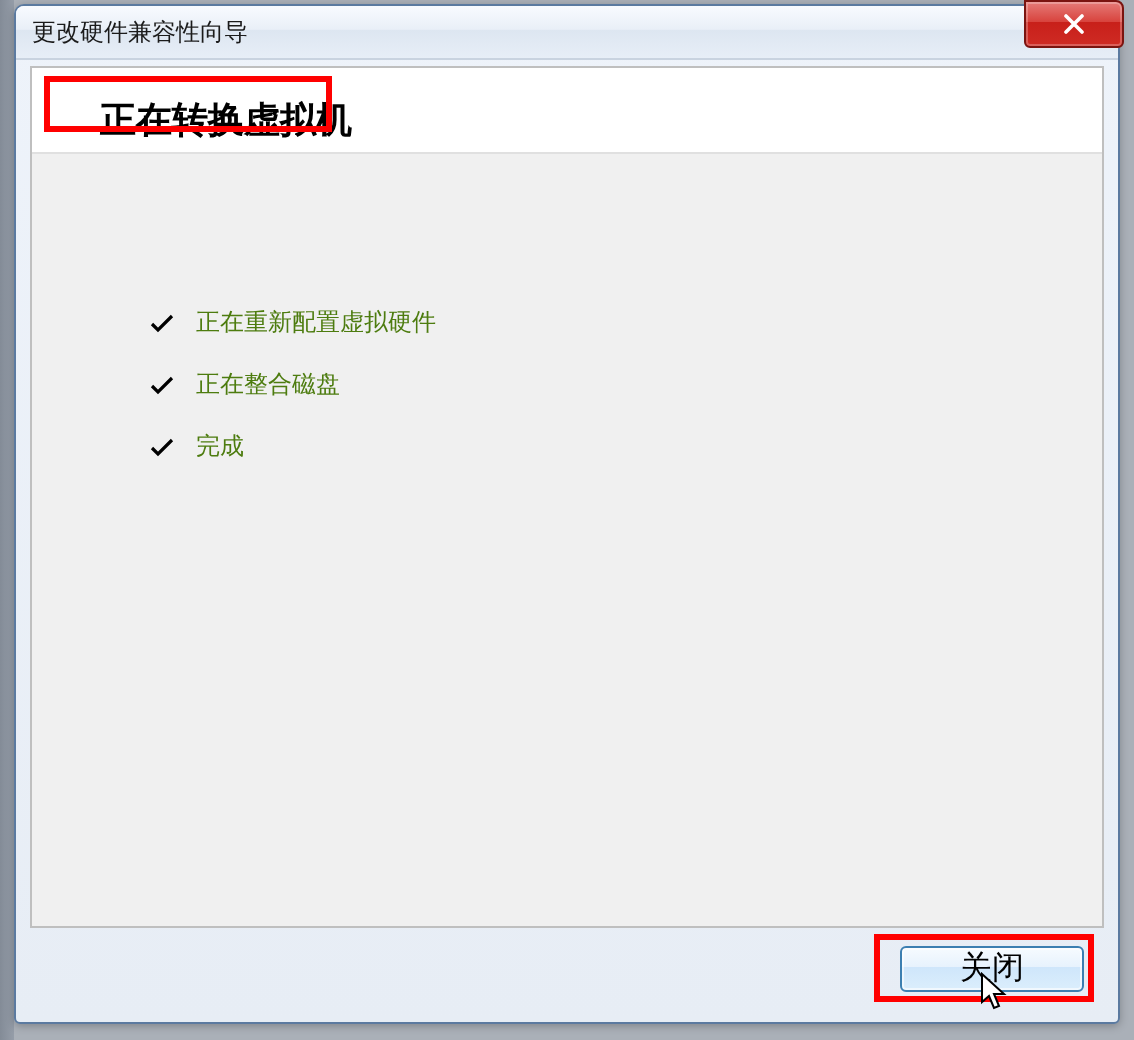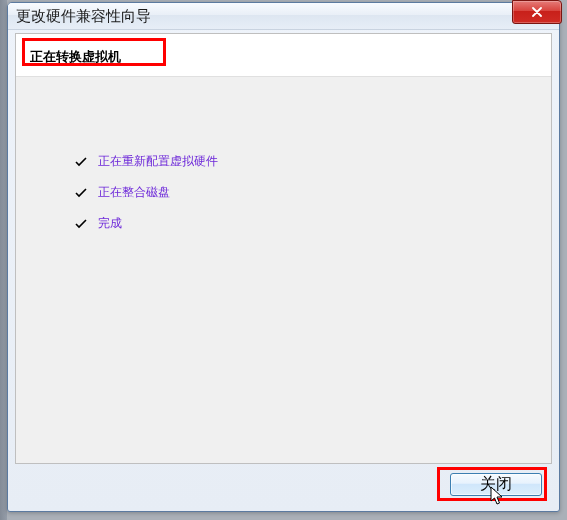--- a/index.html
+++ b/index.html
@@ -30,21 +30,21 @@
       display: flex;
       align-items: center;
       padding: 0 0 0 8px;
       position: relative;
       background: linear-gradient(to bottom, #f8fbff 0%, #e9eff7 45%, #dde6f1 46%, #e7eef7 100%);
       border-top-left-radius: 4px;
       border-top-right-radius: 4px;
       border-bottom: 1px solid #c9d3e0;
     }
     .titlebar .title {
-      font-size: 15px;
+      font-size: 12px;
       color: #1b1b1b;
     }
     .close-btn {
       position: absolute;
       right: -3px; top: -3px;
       width: 48px; height: 22px;
       border-radius: 0 4px 3px 3px;
       background: linear-gradient(to bottom, #e57b78 0%, #d8433d 45%, #c8201a 46%, #cf2b24 100%);
       border: 1px solid #7a1410;
       box-shadow: inset 0 0 0 1px rgba(255,255,255,0.25);
@@ -61,22 +61,22 @@
     }
     .panel {
       position: absolute;
       left: 0; right: 0; top: 0; bottom: 40px;
       background: #ffffff;
       border: 1px solid #bfbfbf;
       box-sizing: border-box;
     }
     .section-heading {
       position: absolute;
-      left: 8px; top: 10px;
-      font-size: 13px;
+      left: 28px; top: 10px;
+      font-size: 18px;
       font-weight: bold;
       color: #000;
       padding: 4px 6px;
     }
     .red-box-heading {
       position: absolute;
       left: 6px; top: 4px;
       width: 144px; height: 28px;
       border: 3px solid #ff0000;
       box-sizing: border-box;
@@ -94,21 +94,21 @@
       background: #f0f0f0;
     }
     .steps {
       position: absolute;
       left: 58px; top: 76px;
     }
     .step {
       display: flex;
       align-items: center;
       margin-bottom: 14px;
-      color: #6d28d9;
+      color: #4d7c0f;
       font-size: 12px;
     }
     .step .check {
       width: 14px; height: 14px;
       margin-right: 10px;
       display: inline-flex;
       align-items: center; justify-content: center;
     }
 
     .footer {

